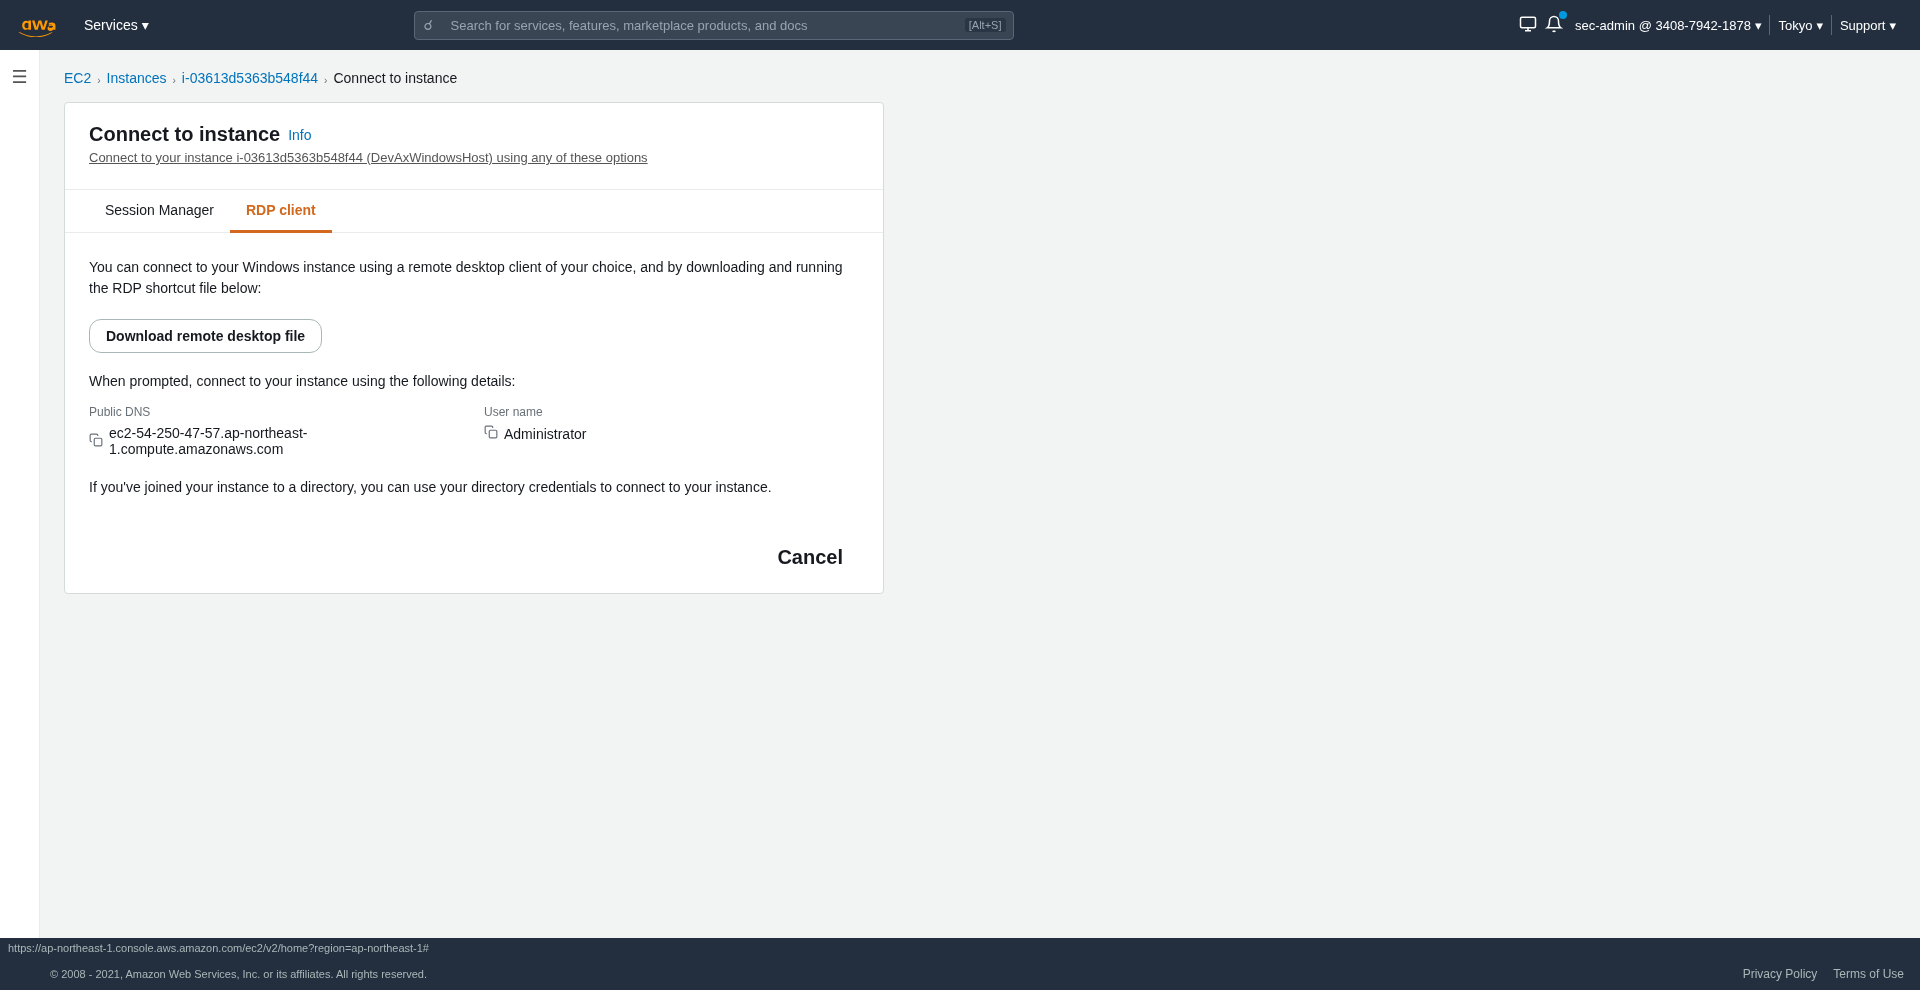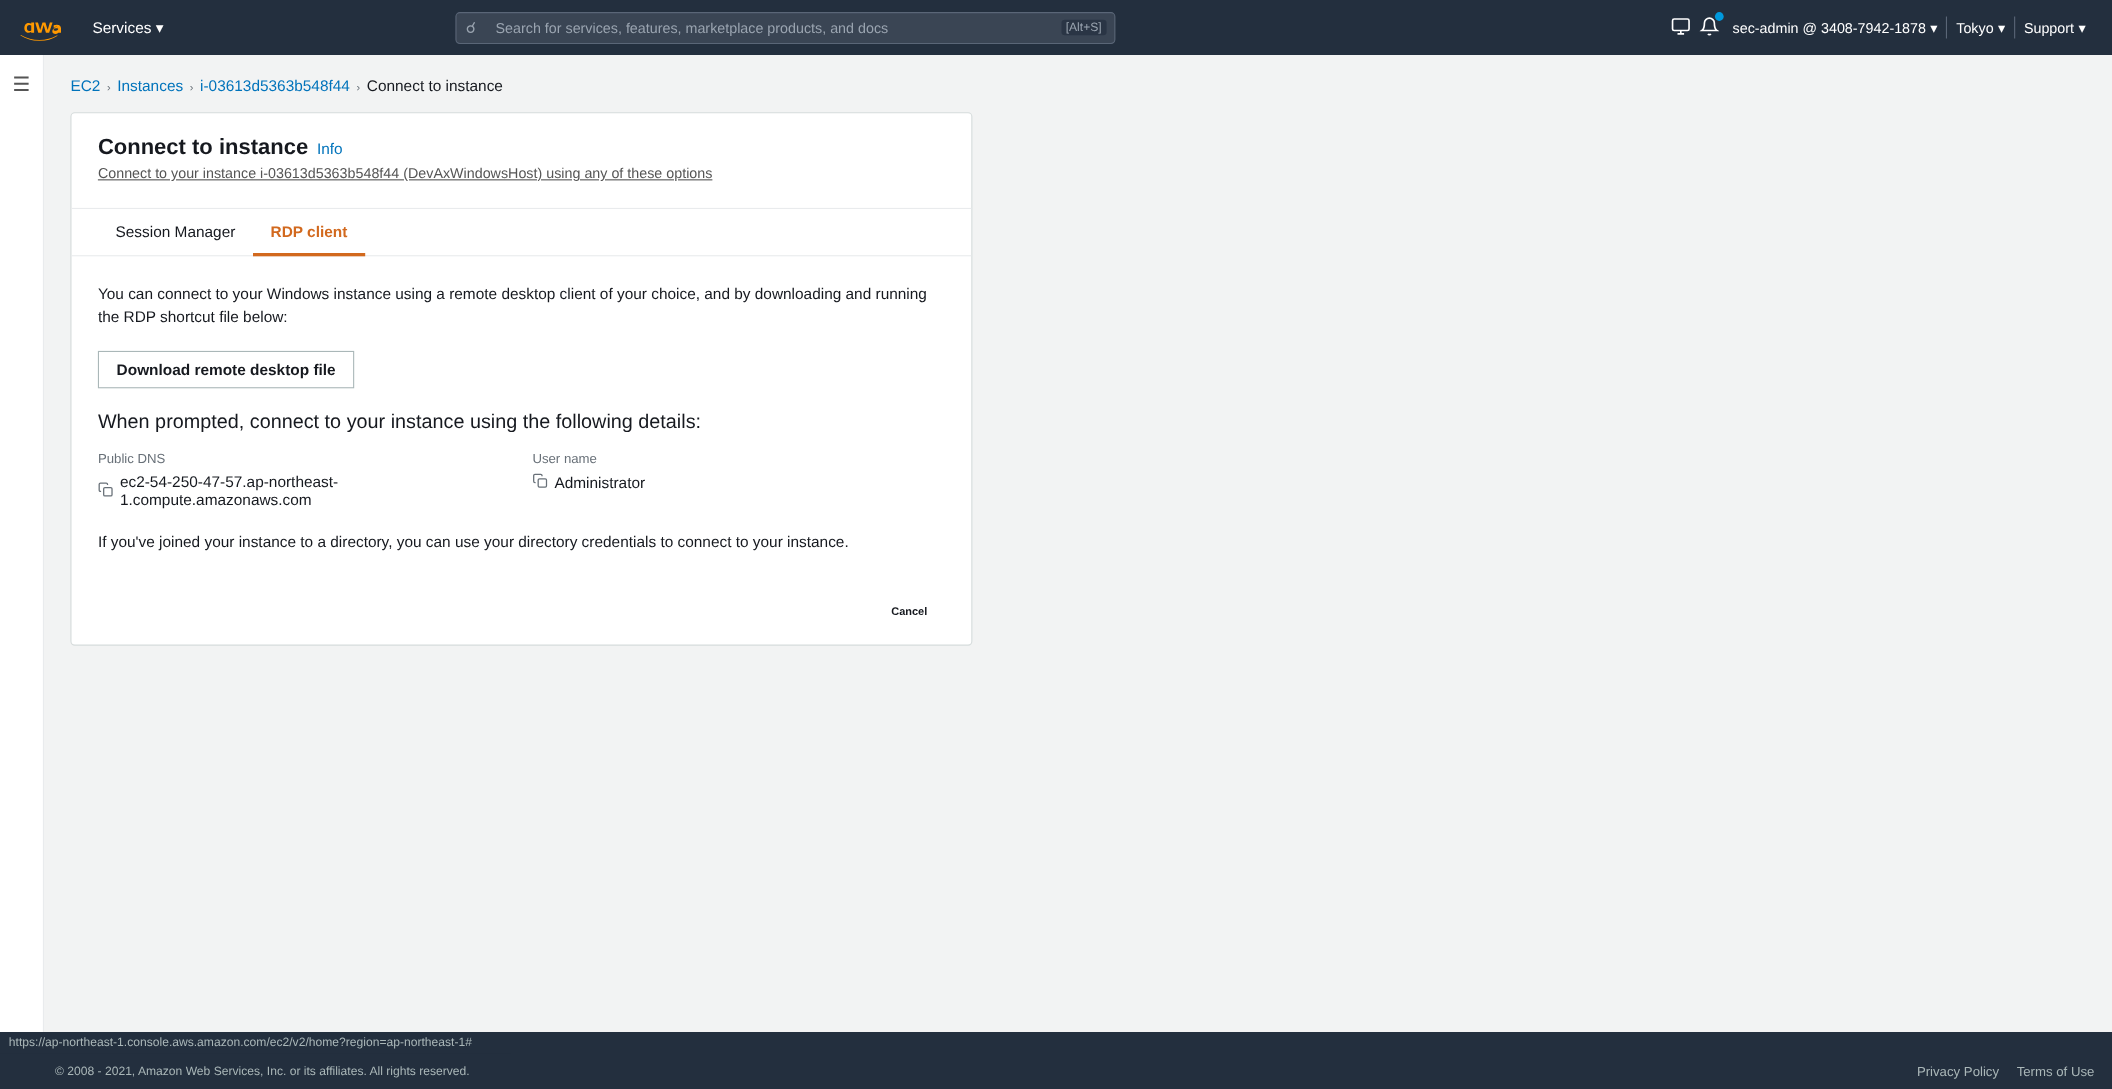--- a/index.html
+++ b/index.html
@@ -220,32 +220,32 @@
     }
     .rdp-description {
       font-size: 14px;
       color: #16191f;
       line-height: 1.5;
       margin-bottom: 20px;
     }
     .download-btn {
       background: #fff;
       border: 1px solid #aab7b8;
-      border-radius: 0;
+      border-radius: 12px;
       padding: 8px 16px;
       font-size: 14px;
       font-weight: 700;
       color: #16191f;
       cursor: pointer;
       margin-bottom: 20px;
       display: inline-block;
     }
 
     .prompted-text {
-      font-size: 18px;
+      font-size: 14px;
       color: #16191f;
       margin-bottom: 16px;
     }
     .details-grid {
       display: grid;
       grid-template-columns: 1fr 1fr;
       gap: 20px;
       margin-bottom: 20px;
     }
     .detail-label {
@@ -290,21 +290,21 @@
     
     .card-footer {
       display: flex;
       justify-content: flex-end;
       padding: 16px 24px;
     }
     .cancel-btn {
       background: none;
       border: none;
       color: #16191f;
-      font-size: 10px;
+      font-size: 20px;
       font-weight: 700;
       cursor: pointer;
       padding: 8px 16px;
     }
 
     
     .page-footer {
       background: #232f3e;
       height: 32px;
       display: flex;

